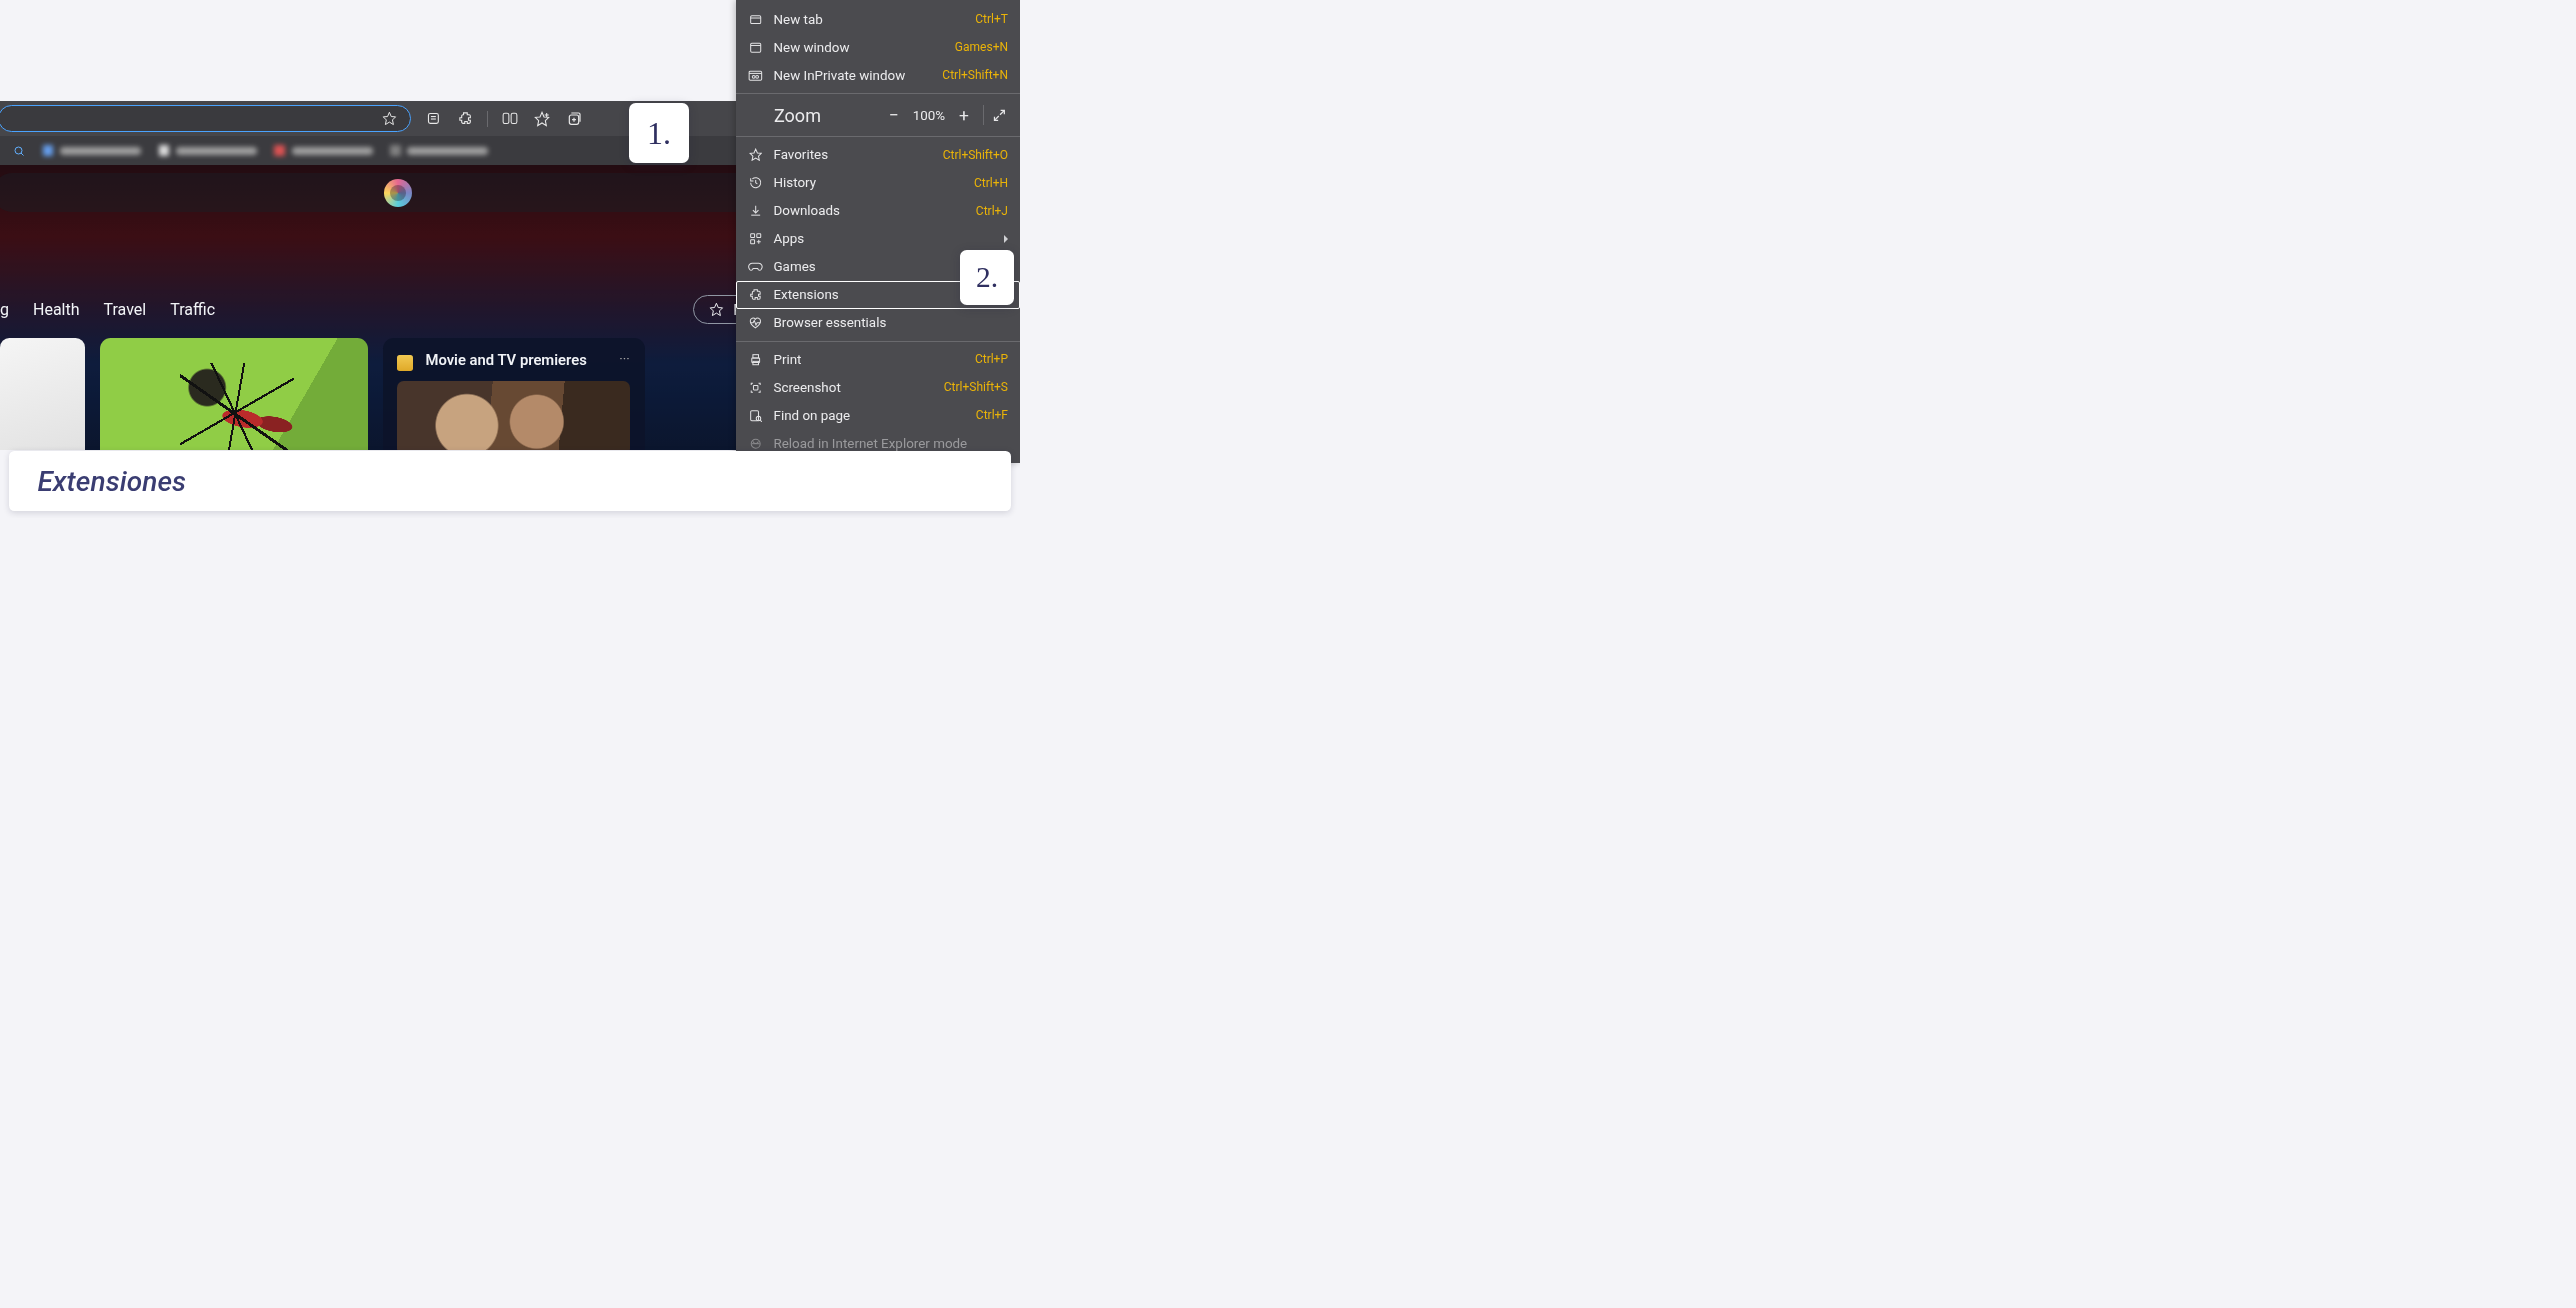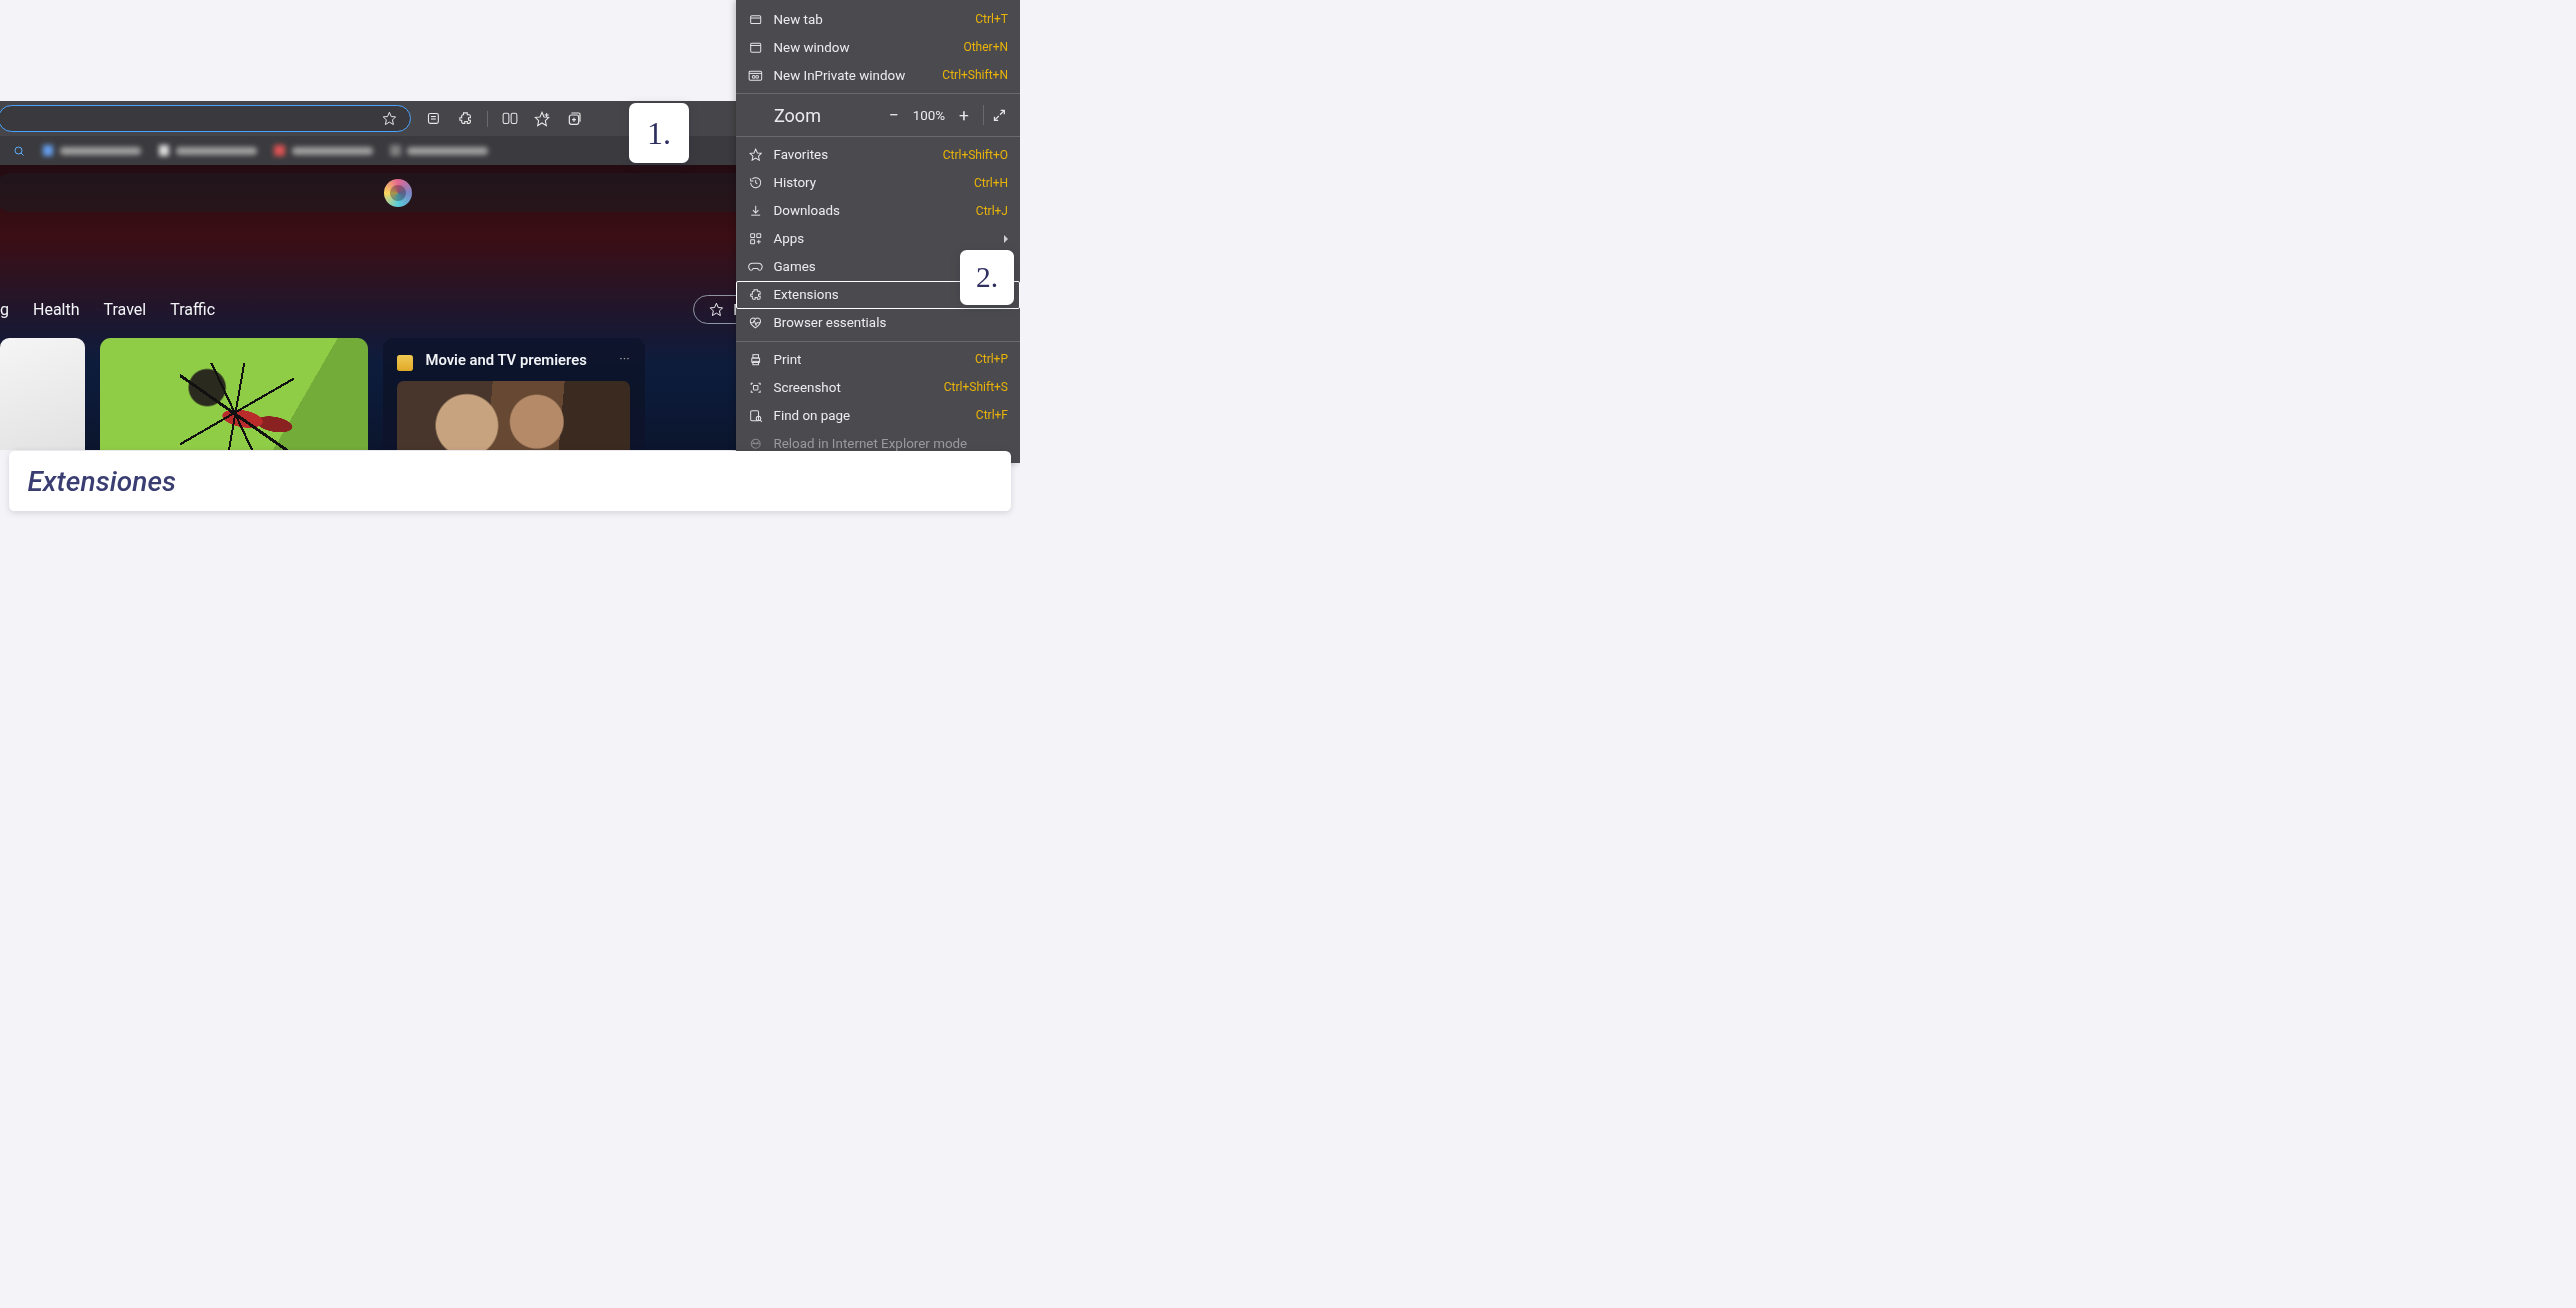--- a/index.html
+++ b/index.html
@@ -267,21 +267,21 @@
     background:#fff;
     border-radius: 5.4px;
     box-shadow: 0 1.3px 6.7px rgba(30,30,60,.15);
     display:flex; align-items:center;
     padding: 0 16px;
     font-size: 28px;
     color:#3a3d72;
     font-weight: 500;
     letter-spacing:0.1px;
   }
-  .caption em { font-style: italic; margin-left:2px;}
+  .caption em { font-style: italic; margin-left:12px;}
 
   svg { display:block; }
 </style>
 </head>
 <body>
 
 <div class="browser-chrome">
 
   <div class="addr-row">
     <div class="urlbar">
@@ -441,21 +441,21 @@
     <span class="sc">Ctrl+T</span>
   </div>
   <div class="menu-item">
     <span class="menu-ico">
         <svg width="13.4" height="13.4" viewBox="0 0 24 24" fill="none" stroke="currentColor" stroke-width="1.8">
           <rect x="3" y="4" width="18" height="16" rx="2"></rect>
           <line x1="3" y1="8" x2="21" y2="8"></line>
         </svg>
       </span>
     <span class="lbl">New window</span>
-    <span class="sc">Other+N</span>
+    <span class="sc">Games+N</span>
   </div>
   <div class="menu-item">
     <span class="menu-ico">
         <svg width="14.8" height="13.4" viewBox="0 0 26 22" fill="none" stroke="currentColor" stroke-width="1.8">
           <rect x="2" y="3" width="22" height="16" rx="2"></rect>
           <line x1="2" y1="7" x2="24" y2="7"></line>
           <circle cx="10" cy="13" r="2.5"></circle>
           <circle cx="16" cy="13" r="2.5"></circle>
         </svg>
       </span>

